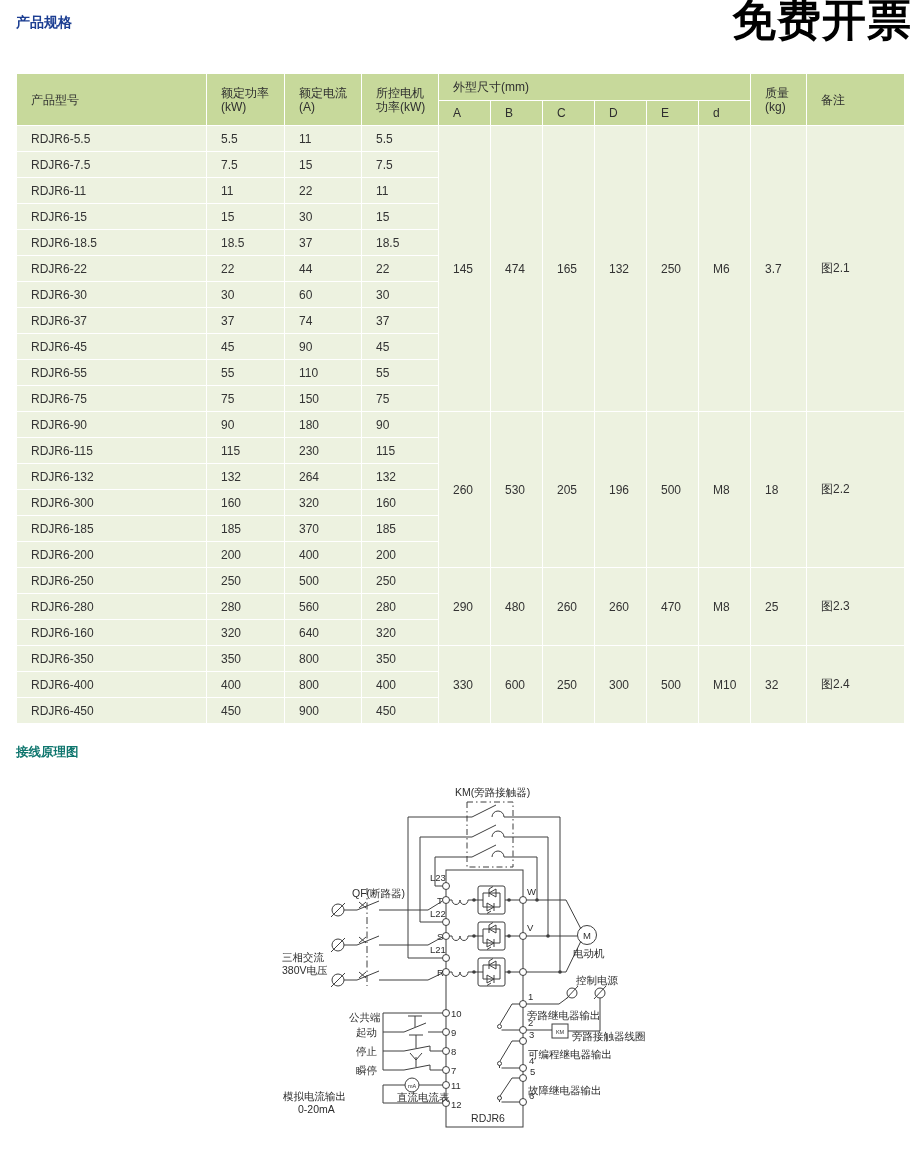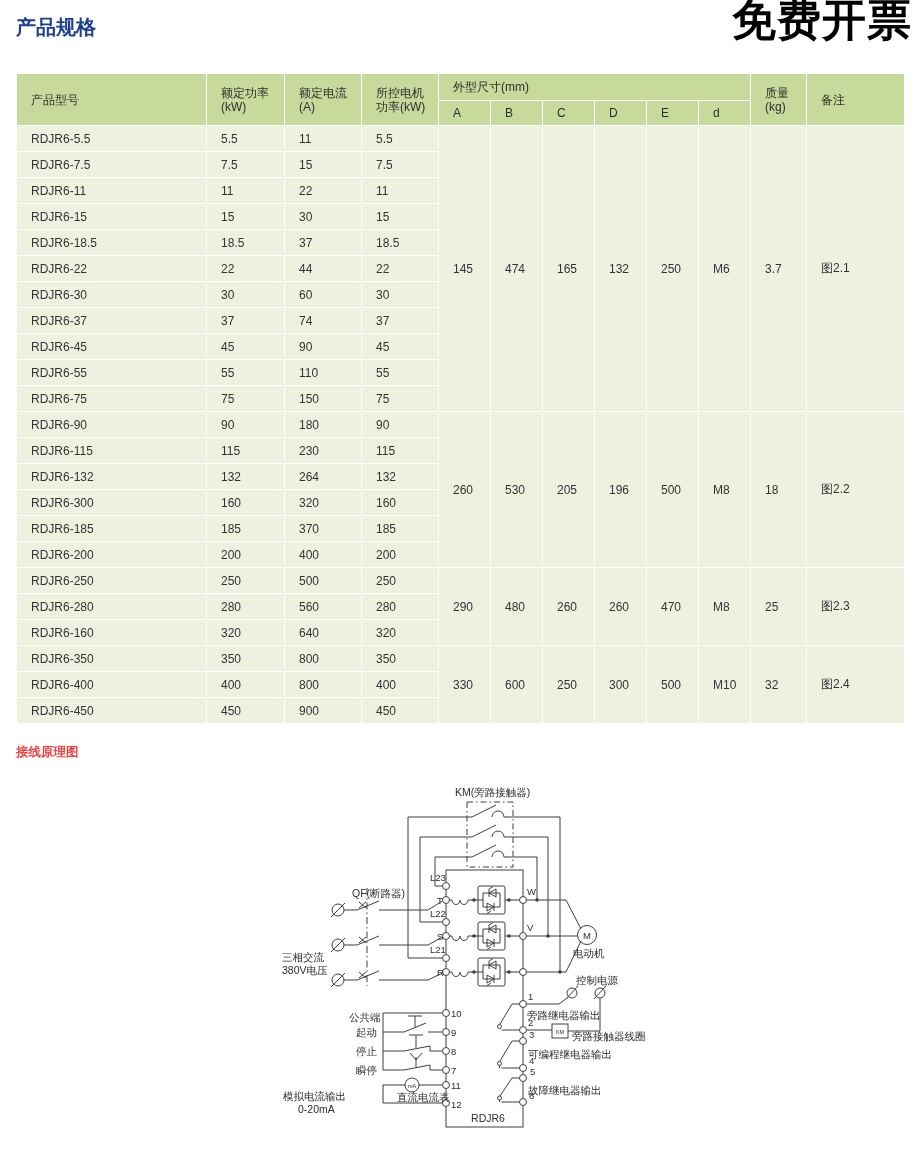--- a/index.html
+++ b/index.html
@@ -1,19 +1,19 @@
 <!DOCTYPE html>
 <html><head>
 <meta charset="utf-8">
 <style>
   html,body{margin:0;padding:0;background:#fff;}
   .page{position:relative;width:920px;height:1158px;background:#ffffff;
         font-family:"Liberation Sans",sans-serif;overflow:hidden;}
-  .title{position:absolute;left:16px;top:14px;font-size:20px;font-weight:bold;color:#1c3e92;}
-  .section-title{position:absolute;left:16px;top:744px;font-size:12.5px;font-weight:bold;color:#ef4444;}
+  .title{position:absolute;left:16px;top:14px;font-size:14px;font-weight:bold;color:#1c3e92;}
+  .section-title{position:absolute;left:16px;top:744px;font-size:12.5px;font-weight:bold;color:#0f766e;}
   .promo{position:absolute;top:-4px;right:8px;z-index:9;text-align:right;
          font-weight:bold;color:#000;font-size:44px;line-height:47px;letter-spacing:1px;}
   table.spec{position:absolute;left:16px;top:73px;border-collapse:collapse;table-layout:fixed;}
   table.spec th,table.spec td{border:1px solid #ffffff;background:#edf2e0;color:#333;
          font-size:12px;font-weight:normal;text-align:left;padding:0 2px 0 14px;
          height:25px;vertical-align:middle;overflow:hidden;white-space:nowrap;}
   table.spec th{background:#c7d99b;color:#2f2f2f;white-space:pre-line;line-height:14px;}
   table.spec thead tr.h1 th{height:26px;}
   table.spec thead tr.h2 th{height:24px;}
   svg.diagram{position:absolute;left:268px;top:775px;}

